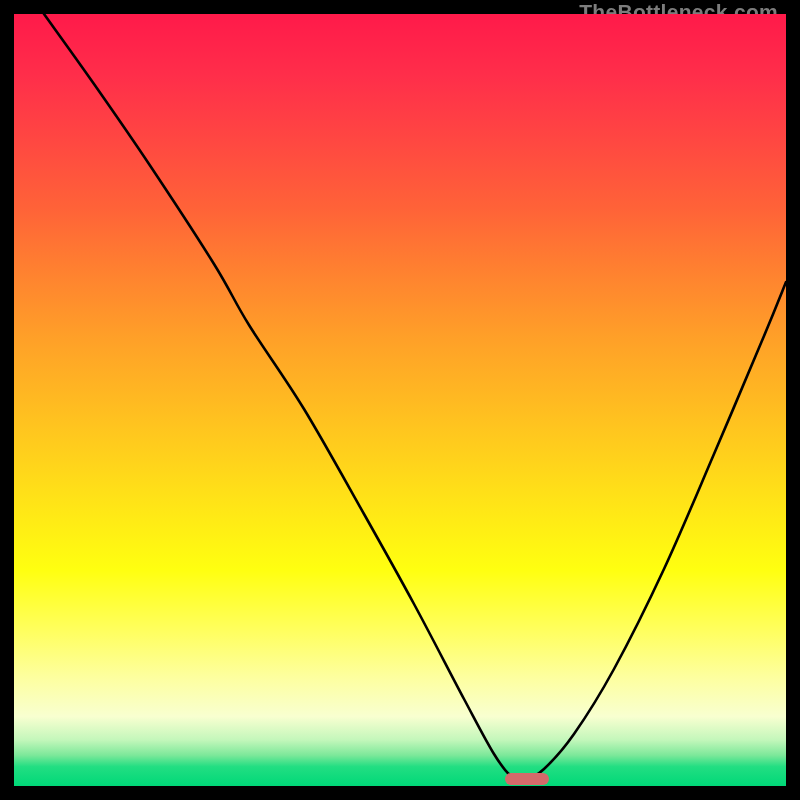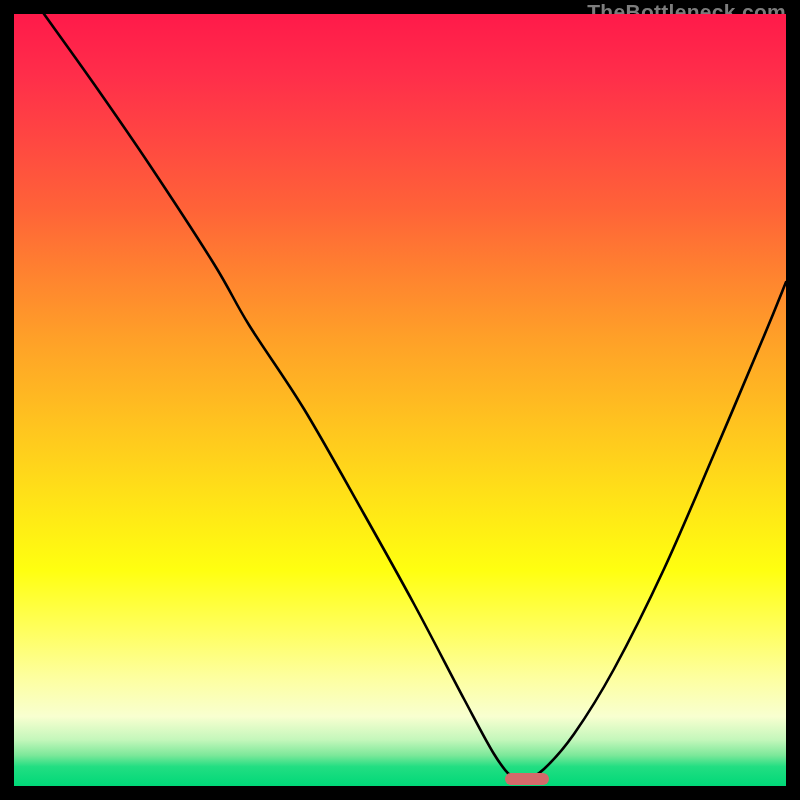--- a/index.html
+++ b/index.html
@@ -36,21 +36,21 @@
       #f8ffd0 91%,
       #c4f7bb 94%,
       #7de89a 96%,
       #22de82 97.5%,
       #00d878 100%
     );
   }
   .watermark {
     position: absolute;
     top: 0px;
-    right: 14px;
+    right: 22px;
     font-family: Arial, Helvetica, sans-serif;
     font-size: 21px;
     font-weight: 600;
     color: #7d7d7d;
     letter-spacing: 0.3px;
     user-select: none;
   }
   svg.curve {
     position: absolute;
     left: 14px;

